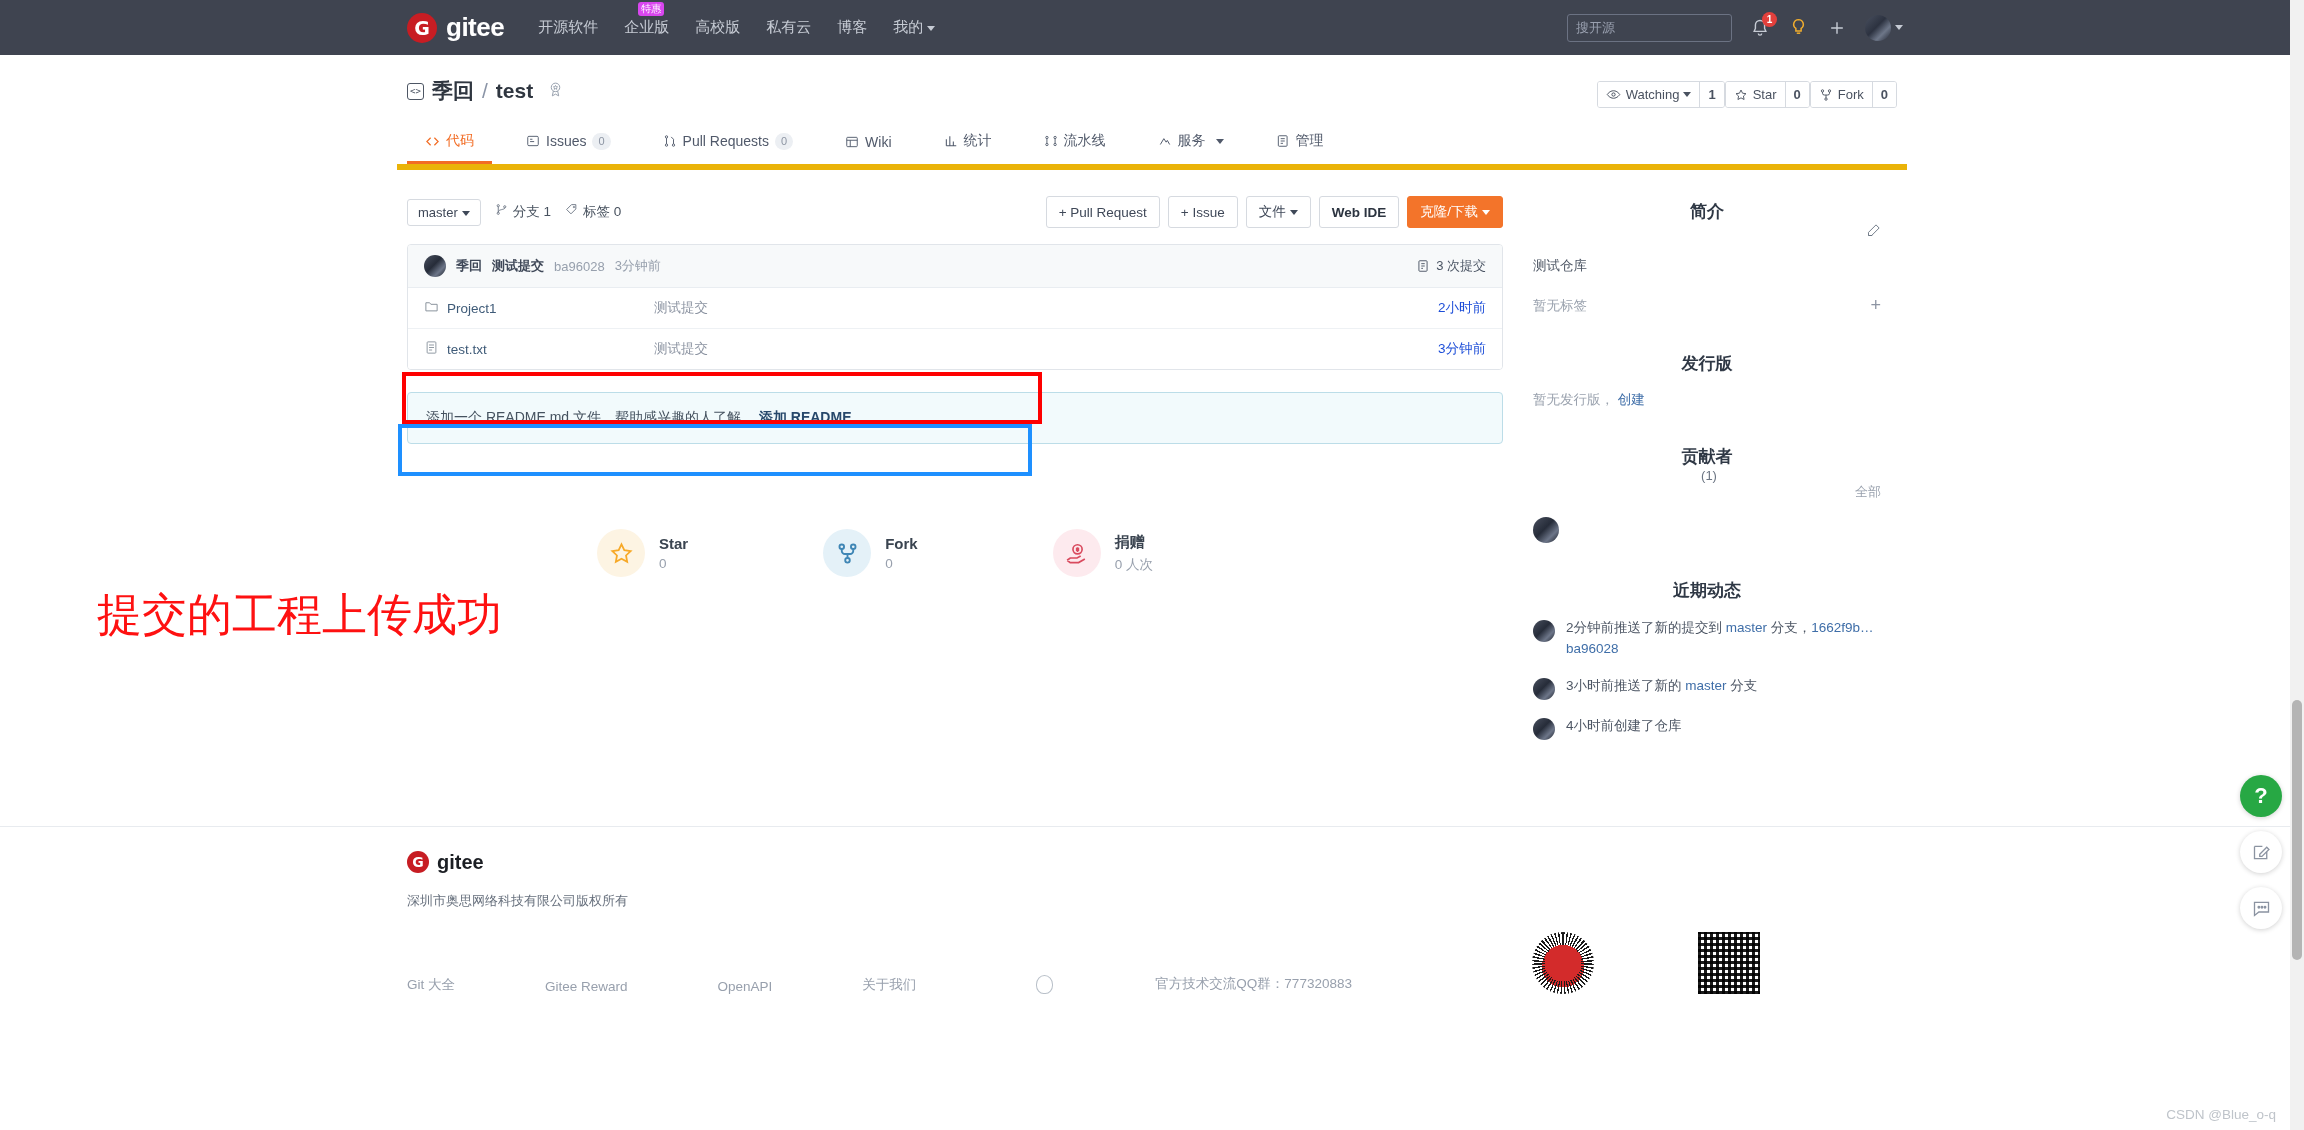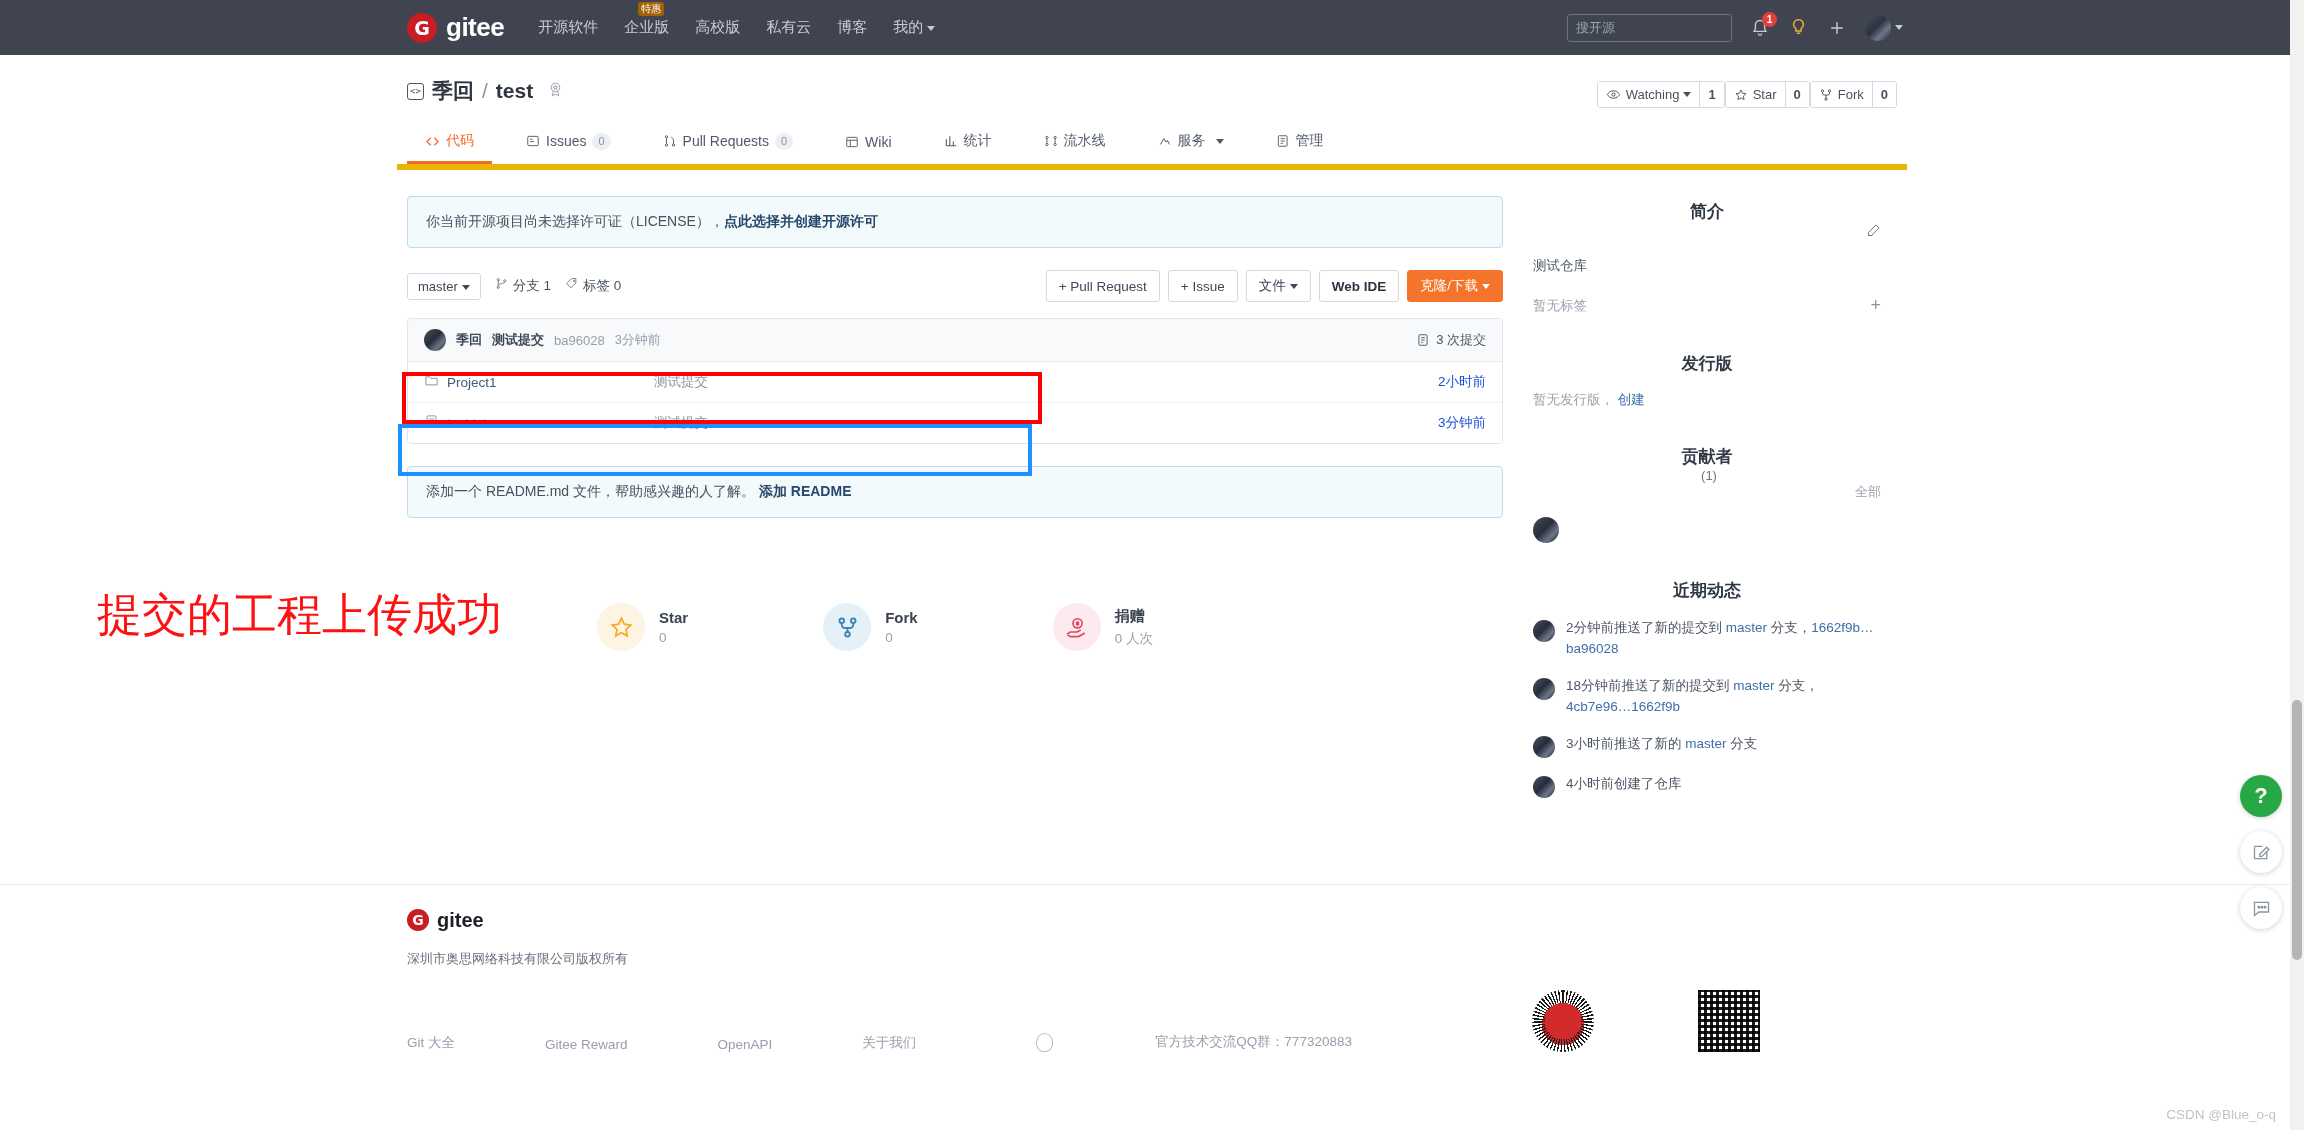--- a/index.html
+++ b/index.html
@@ -31,21 +31,21 @@
     display:flex; align-items:center; justify-content:center;
     font-family:"DejaVu Sans",sans-serif;
   }
   .brand-text { color:#fff; font-size:26px; font-weight:bold; letter-spacing:-.5px; }
   .nav-links { display:flex; align-items:center; gap:26px; }
   .nav-link {
     color:#c6cbd4; font-size:15px; text-decoration:none; position:relative; white-space:nowrap;
   }
   .nav-badge {
     position:absolute; top:-16px; left:14px;
-    background:#a16207; color:#fff; font-size:10px;
+    background:#d946ef; color:#fff; font-size:10px;
     border-radius:3px; padding:1px 3px; line-height:1.2; white-space:nowrap;
   }
   .caret-down {
     display:inline-block; width:0; height:0; vertical-align:middle;
     border-left:4px solid transparent; border-right:4px solid transparent;
     border-top:5px solid currentColor; margin-left:4px;
   }
   .top-right {
     margin-left:auto; display:flex; align-items:center; gap:18px; padding-right:4px;
   }
@@ -444,23 +444,20 @@
           <path d="M8 8h7M8 12h7M8 16h4"></path>
         </svg>
       <span>管理</span>
     </div>
   </div>
 
   <div class="body-wrap">
 
     <div class="main-col">
 
-      <div class="notice">
-        <span>你当前开源项目尚未选择许可证（LICENSE），</span><a href="#">点此选择并创建开源许可</a>
-      </div>
 
       <div class="repo-toolbar">
         <button class="branch-btn"><span>master</span><i class="caret-down"></i></button>
         <span class="meta-link">
           <svg width="13" height="13" viewBox="0 0 24 24" fill="none" stroke="#6b7583" stroke-width="1.7">
               <circle cx="6" cy="5" r="2"></circle>
               <circle cx="6" cy="19" r="2"></circle>
               <circle cx="18" cy="7" r="2"></circle>
               <path d="M6 7v10M18 9c0 4-12 2-12 8"></path>
             </svg>
@@ -612,26 +609,20 @@
           <span>近期动态</span>
         </div>
 
         <div class="act-item">
           <span class="act-avatar"></span>
           <div class="act-text">
             <span>2分钟前</span><span>推送了新的提交到 </span><span class="lk">master</span><span> 分支，</span><span class="lk">1662f9b…ba96028</span>
           </div>
         </div>
 
-        <div class="act-item">
-          <span class="act-avatar"></span>
-          <div class="act-text">
-            <span>18分钟前</span><span>推送了新的提交到 </span><span class="lk">master</span><span> 分支，</span><span class="lk">4cb7e96…1662f9b</span>
-          </div>
-        </div>
 
         <div class="act-item">
           <span class="act-avatar"></span>
           <div class="act-text">
             <span>3小时前</span><span>推送了新的 </span><span class="lk">master</span><span> 分支</span>
           </div>
         </div>
 
         <div class="act-item">
           <span class="act-avatar"></span>

